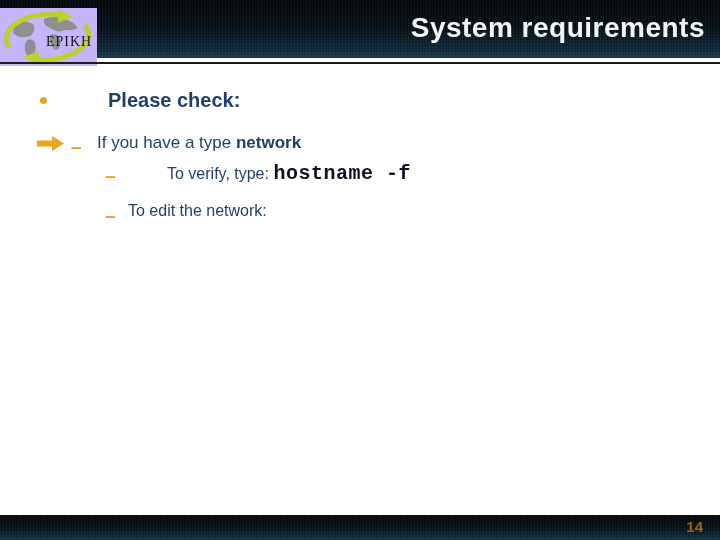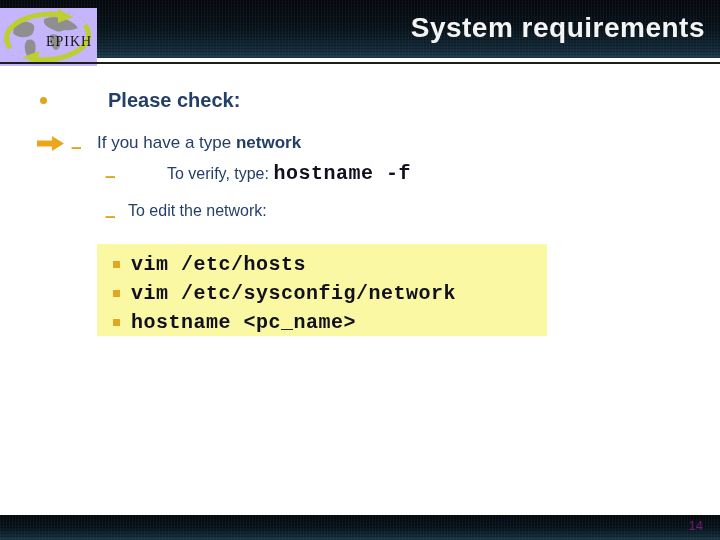--- a/index.html
+++ b/index.html
@@ -61,21 +61,21 @@
   }
   .code-row { display:flex; align-items:center; height:29px; }
   .sq-bullet {
     width:7px; height:7px; background:#DFA722; margin-right:11px; flex:0 0 auto;
   }
 
   
   .footer-bar { position:absolute; left:0; top:515px; width:720px; height:25px; }
   .page-number {
     position:absolute; right:17px; top:519px;
-    font-size:13px; color:#701a75; line-height:1;
+    font-size:15px; color:#a16207; line-height:1;font-weight:bold;
   }
 </style>
 </head>
 <body>
 
 <div class="slide">
 
   <div class="header-bar dark-bar">
     <h1 class="slide-title">System requirements</h1>
   </div>
@@ -107,31 +107,17 @@
   </svg>
   <span class="dash dash-l2 gold">–</span>
   <div class="line1 navy"><span>If you have a type </span><b>network</b></div>
 
   <span class="dash dash-l3a gold">–</span>
   <div class="line2 navy"><span>To verify, type: </span><span class="code">hostname -f</span></div>
 
   <span class="dash dash-l3b gold">–</span>
   <div class="line3 navy">To edit the network:</div>
 
-  <div class="code-box">
-    <div class="code-row">
-      <span class="sq-bullet"></span>
-      <span class="code">vim /etc/hosts</span>
-    </div>
-    <div class="code-row">
-      <span class="sq-bullet"></span>
-      <span class="code">vim /etc/sysconfig/network</span>
-    </div>
-    <div class="code-row">
-      <span class="sq-bullet"></span>
-      <span class="code">hostname &lt;pc_name&gt;</span>
-    </div>
-  </div>
 
   <div class="footer-bar dark-bar"></div>
   <span class="page-number">14</span>
 
 </div>
 
 </body></html>

